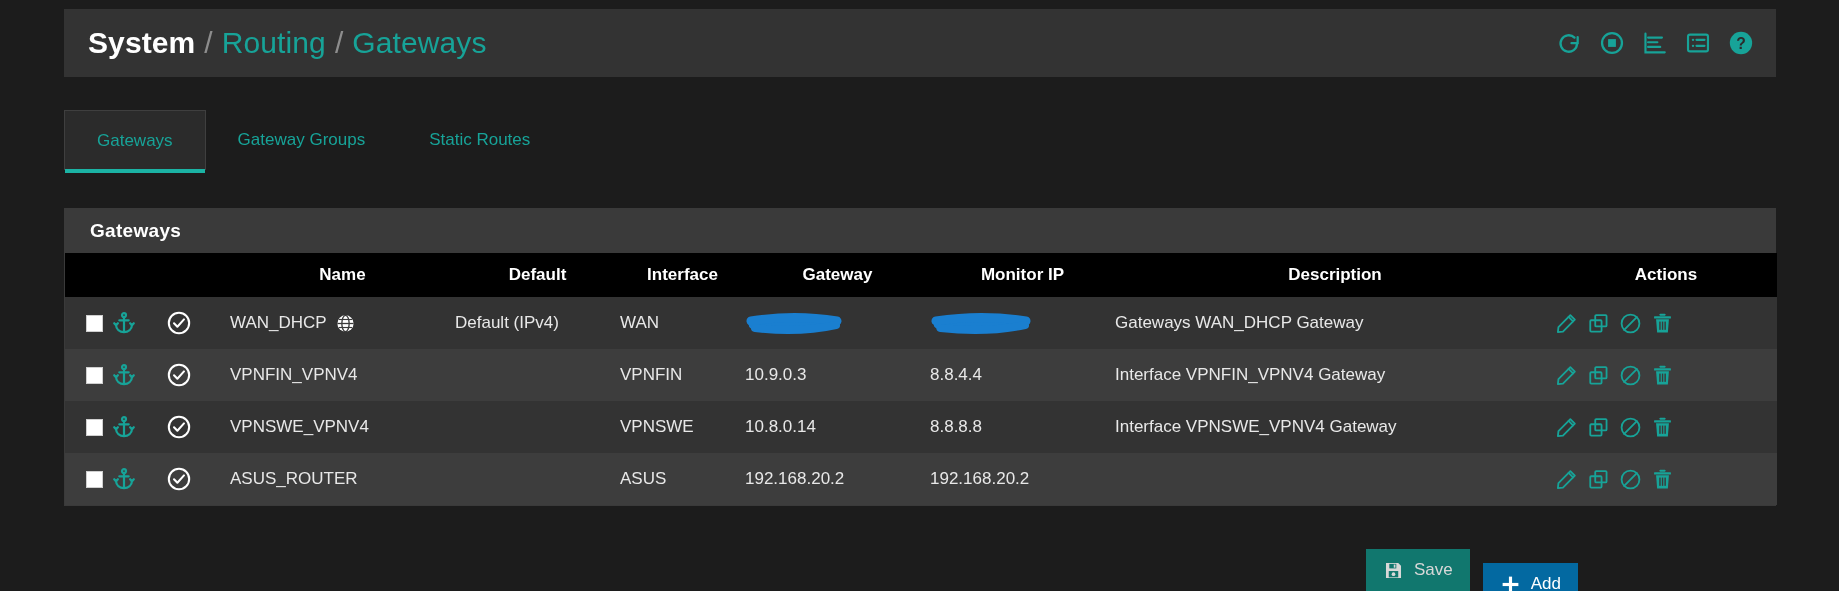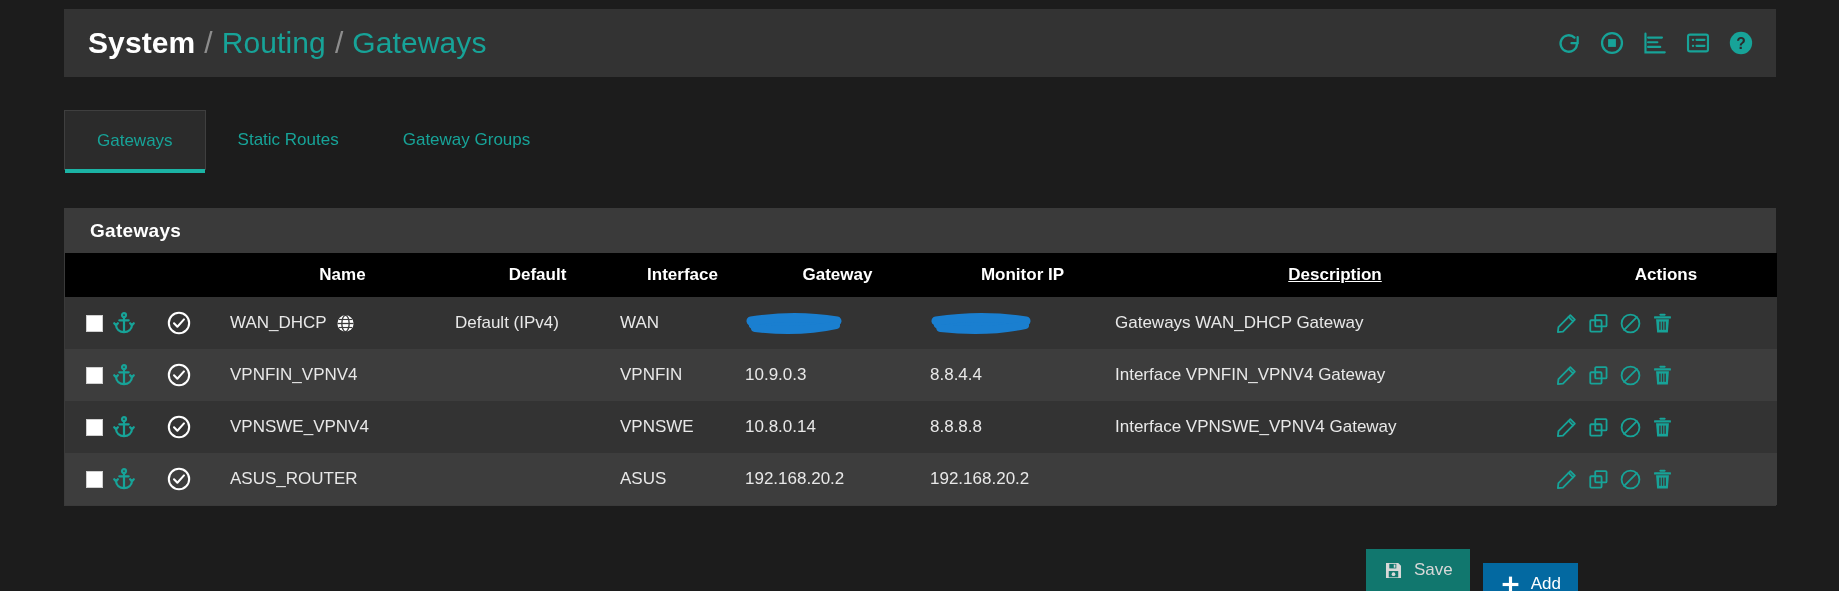--- a/index.html
+++ b/index.html
@@ -285,24 +285,24 @@
         </svg>
       </span>
     </div>
   </div>
 
   <div class="tabs">
     <div class="tab active">
       <span>Gateways</span>
     </div>
     <div class="tab">
-      <span>Static Routes</span>
+      <span>Gateway Groups</span>
     </div>
     <div class="tab">
-      <span>Gateway Groups</span>
+      <span>Static Routes</span>
     </div>
   </div>
 
   <div class="panel">
     <div class="panel-heading">Gateways</div>
 
     <table class="gw">
       <colgroup>
         <col class="c-sel">
           <col class="c-stat">
@@ -316,21 +316,21 @@
       </colgroup>
       <thead>
         <tr>
           <th style="padding-left: 21px;"></th>
           <th style="padding-left: 6px;"></th>
           <th style="padding-left: 0px;">Name</th>
           <th style="padding-left: 0px;">Default</th>
           <th style="padding-left: 0px;">Interface</th>
           <th style="padding-left: 0px;">Gateway</th>
           <th style="padding-left: 0px;">Monitor IP</th>
-          <th style="padding-left: 0px; text-decoration: underline;">Description</th>
+          <th style="padding-left: 0px;">Description</th>
           <th style="padding-left: 0px; margin-left: 11px;">Actions</th>
         </tr>
       </thead>
       <tbody>
           <tr class="odd">
             <td>
               <div class="sel-wrap">
                 <span class="cbx"></span>
                 <span class="anchor-ico">
                   <svg viewBox="0 0 24 24" fill="none" stroke="#17a398" stroke-width="2.2" stroke-linecap="round" stroke-linejoin="round">

